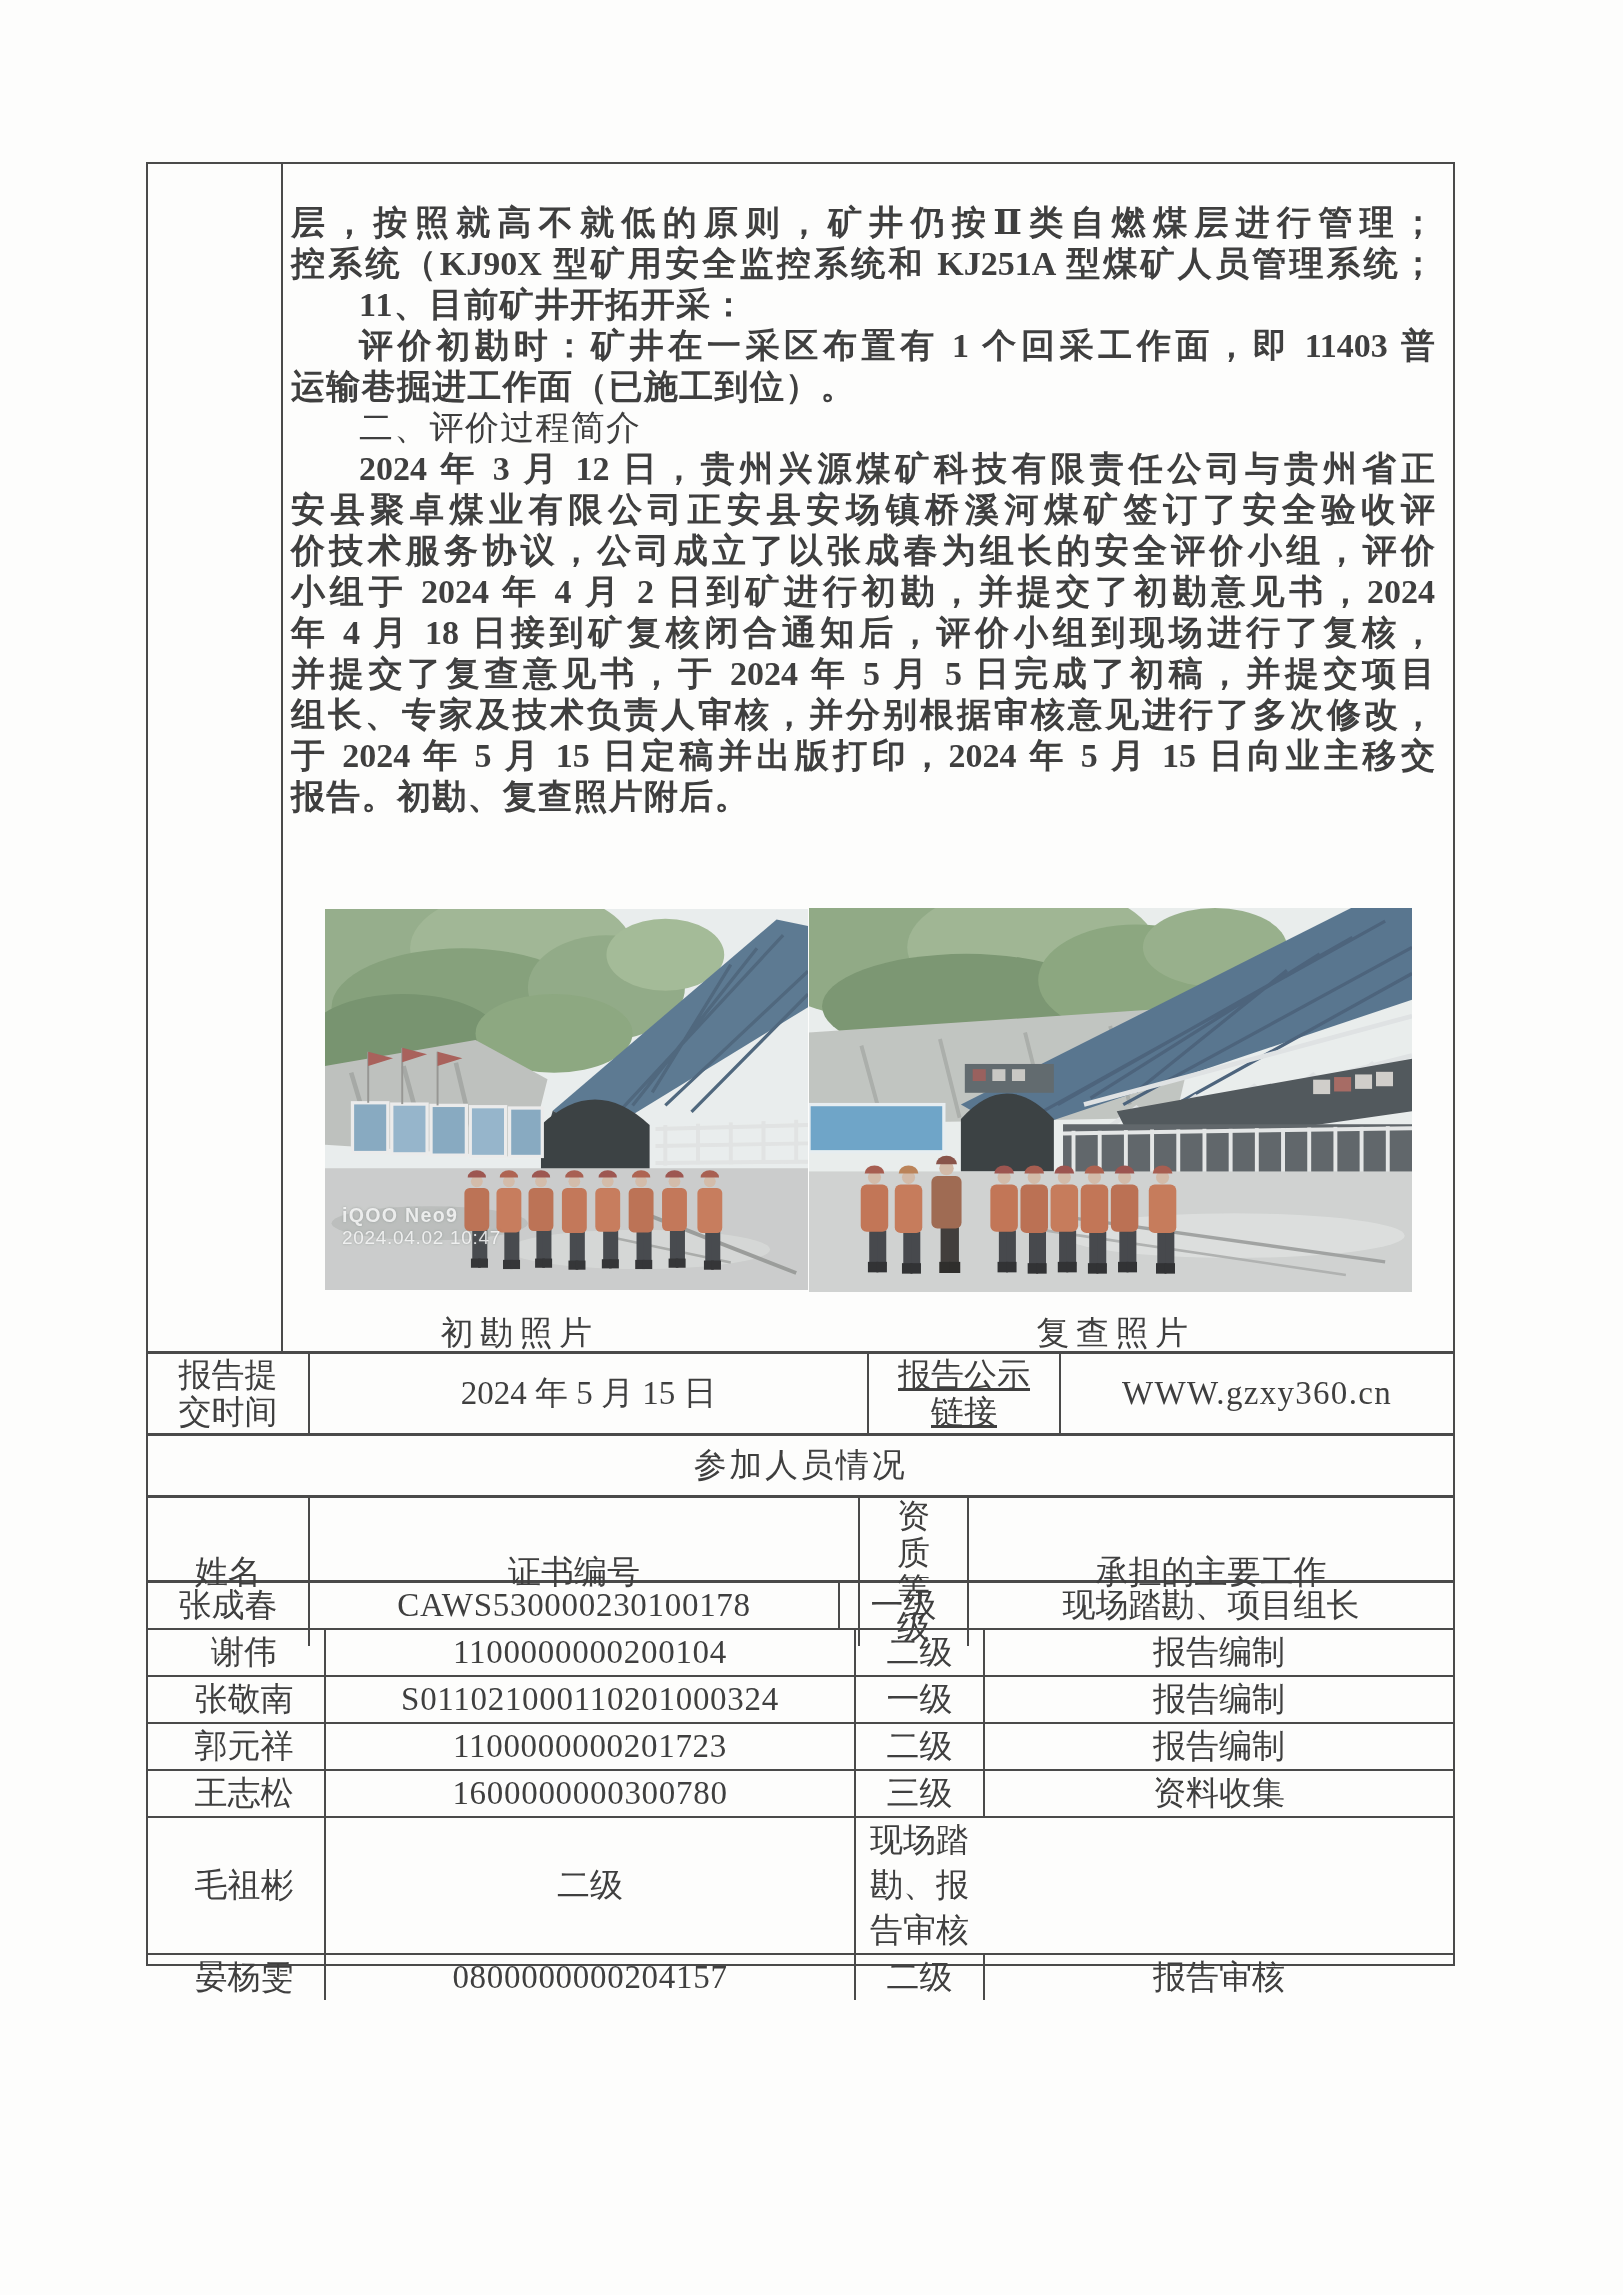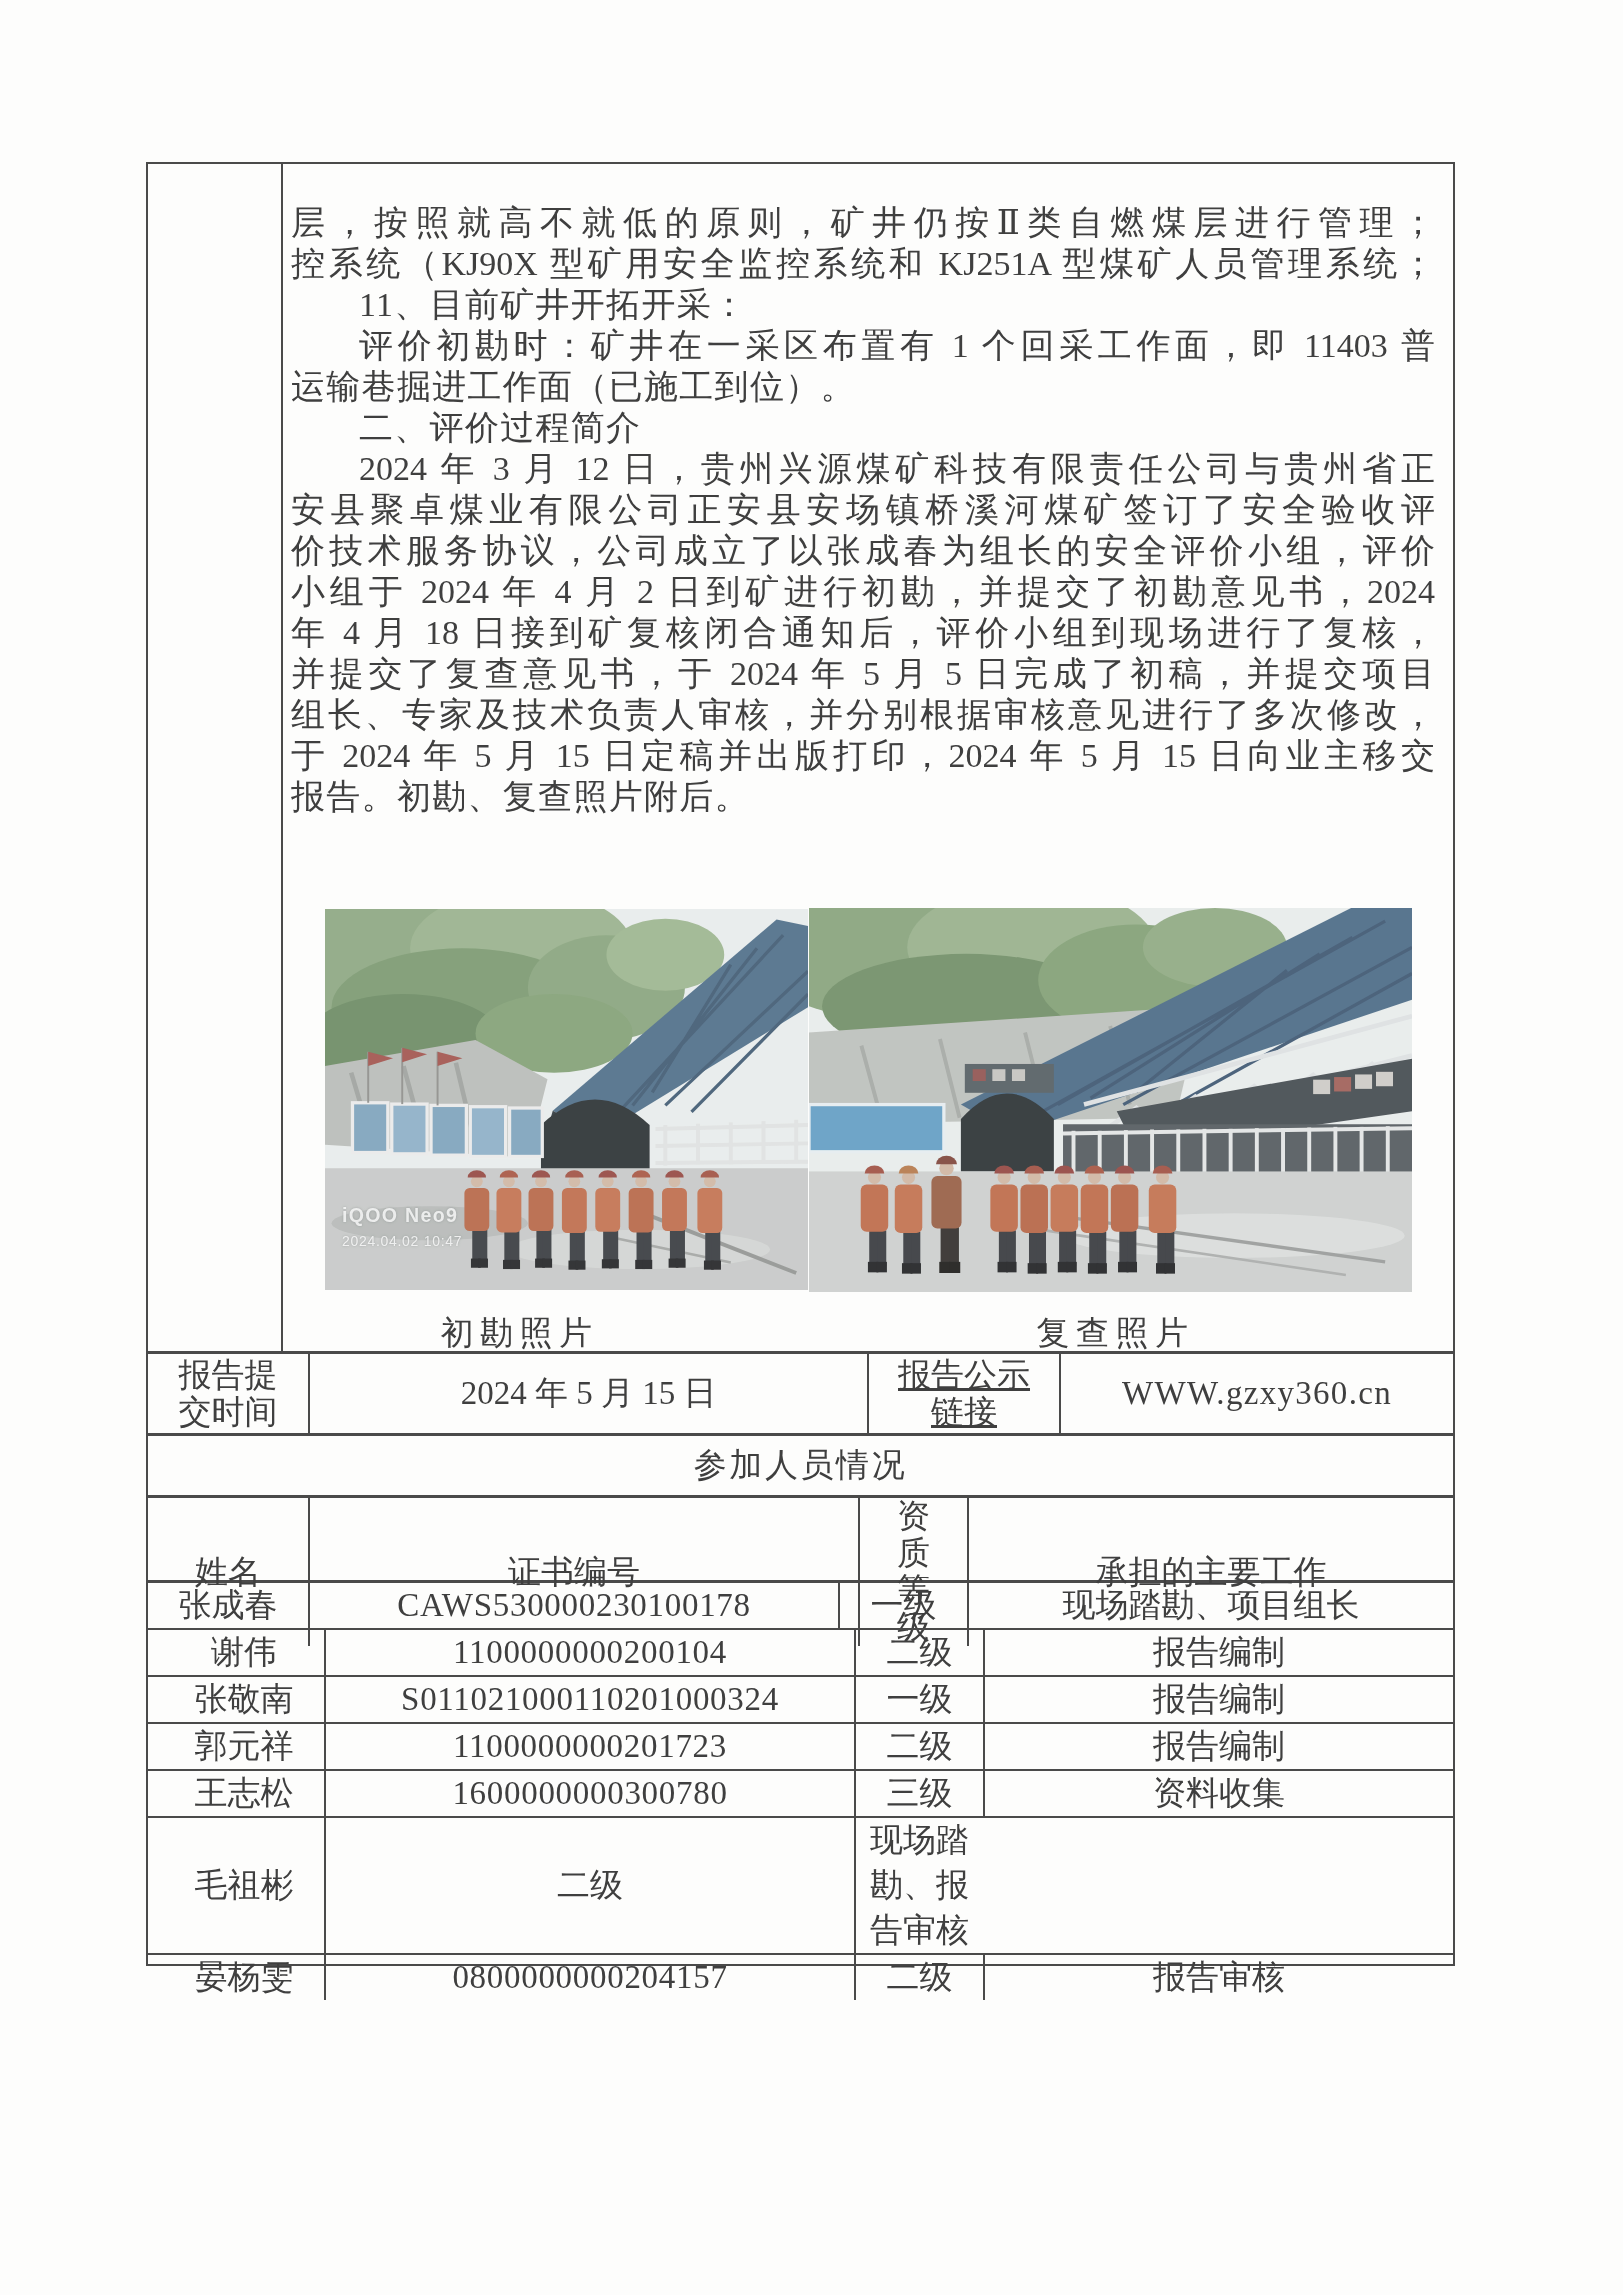--- a/index.html
+++ b/index.html
@@ -10,32 +10,32 @@
   
   #doc-table{
     position:absolute;left:146px;top:162px;width:1305px;height:1800px;
     border:2.6px solid #4a4a4a;
   }
   .hline{border-bottom:3.9px solid #4a4a4a;}
   
   #big-cell{position:relative;height:1187px;}
   #left-col-line{position:absolute;left:133px;top:0;bottom:0;width:2px;background:#4a4a4a;}
   #text-block{position:absolute;left:143px;top:38px;width:1144px;}
-  .tline{height:41px;line-height:41px;font-size:34px;white-space:nowrap;letter-spacing:1.3px;}
+  .tline{height:41px;line-height:41px;font-size:34px;white-space:nowrap;letter-spacing:1.3px;font-weight:bold;}
   .tline.fill{white-space:normal;text-align:justify;text-align-last:justify;letter-spacing:0;}
   .tline.indent{padding-left:68px;}
   .tline.heading{font-weight:normal;}
   
   .photo{position:absolute;filter:saturate(.72) contrast(.88) brightness(1.05);}
   #photo-left{left:177px;top:745px;width:483px;height:381px;}
   #photo-right{left:661px;top:744px;width:603px;height:384px;}
   .photo svg{display:block;width:100%;height:100%;}
   .wm{position:absolute;left:17px;color:rgba(255,255,255,.82);font-family:"Liberation Sans","DejaVu Sans",sans-serif;text-shadow:0 0 2.6px rgba(120,130,128,.6);}
   #wm1{bottom:63px;font-size:19.6px;font-weight:bold;letter-spacing:1.3px;}
-  #wm2{bottom:41px;font-size:14px;letter-spacing:0.7px;}
+  #wm2{bottom:41px;font-size:19px;letter-spacing:0.7px;}
   .caption{position:absolute;top:1147px;width:275px;text-align:center;font-size:33px;letter-spacing:6.5px;}
   #caption-left{left:234px;}
   #caption-right{left:830px;}
   
   #report-row{height:79px;display:grid;grid-template-columns:160px 559px 192px 1fr;}
   #report-row>div{display:flex;align-items:center;justify-content:center;text-align:center;font-size:33px;}
   #report-row>div+div{border-left:2px solid #4a4a4a;}
   #report-label{padding:0 27.5px;line-height:37px;}
   #link-label{padding:0 26px;line-height:37px;text-decoration:underline;}
   #report-link{font-size:31px;letter-spacing:1.3px;}

